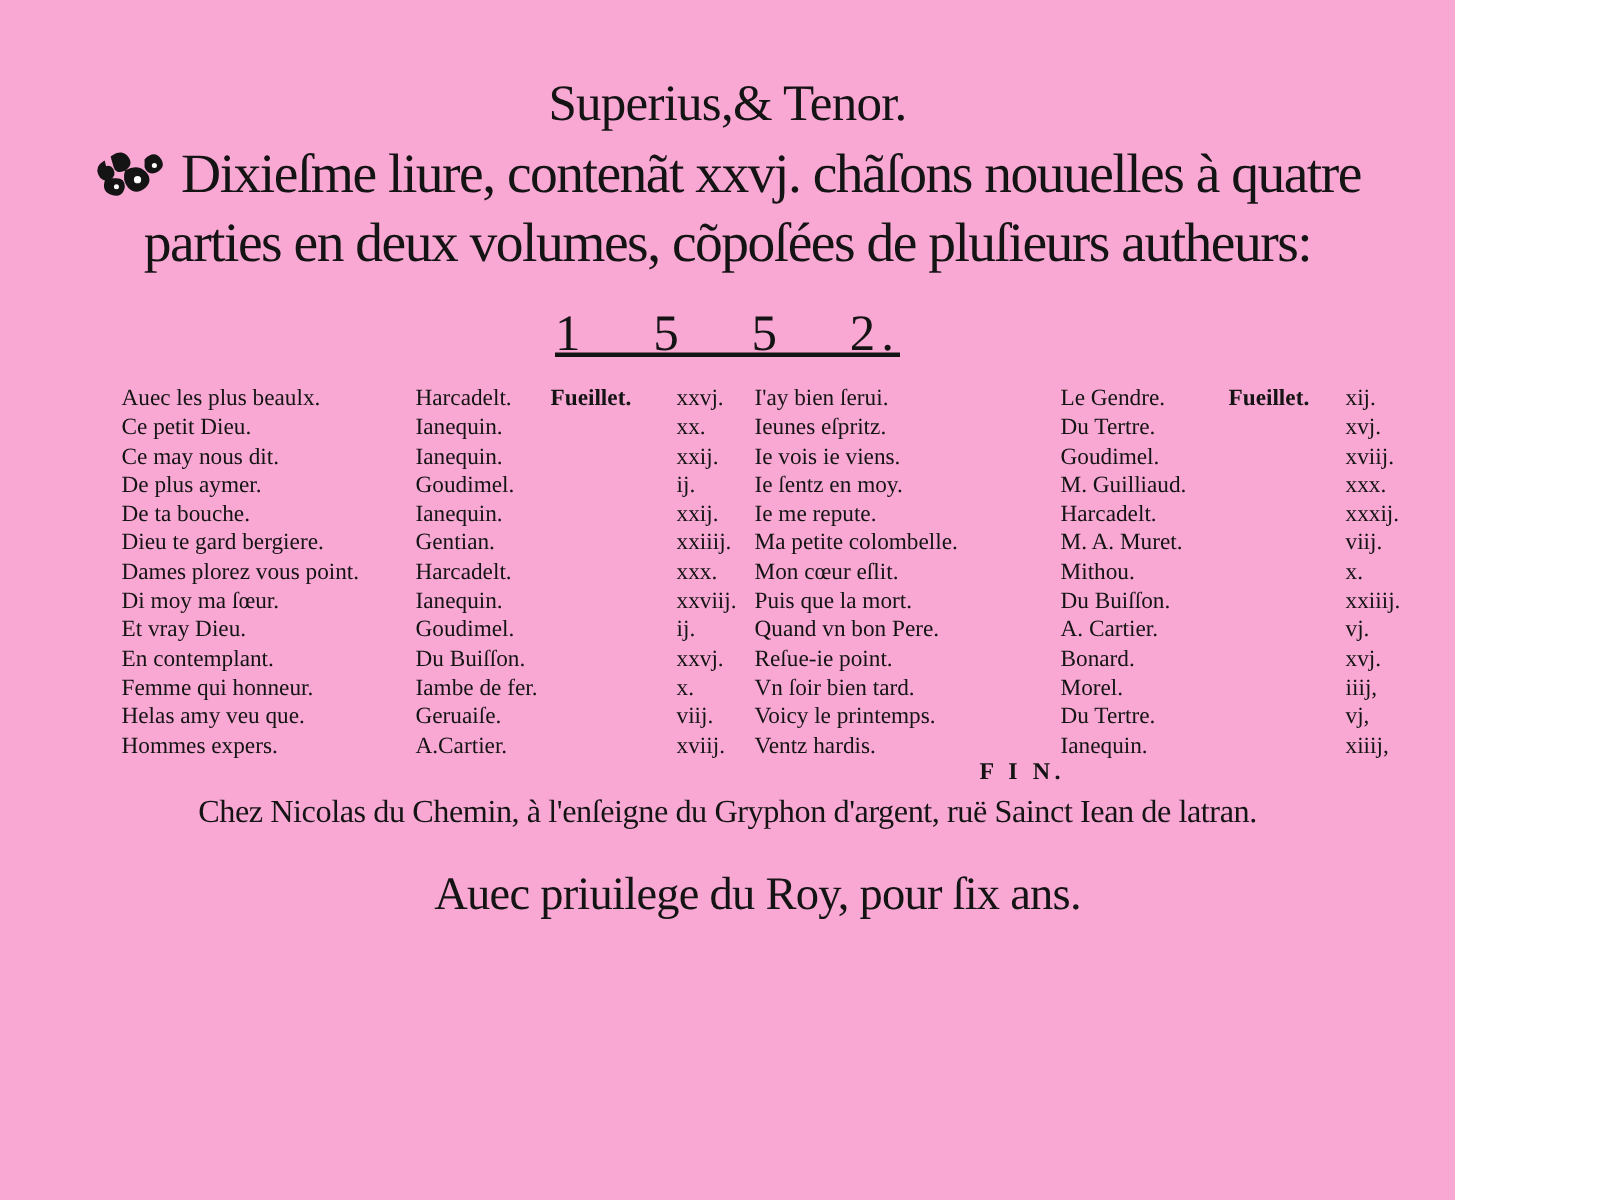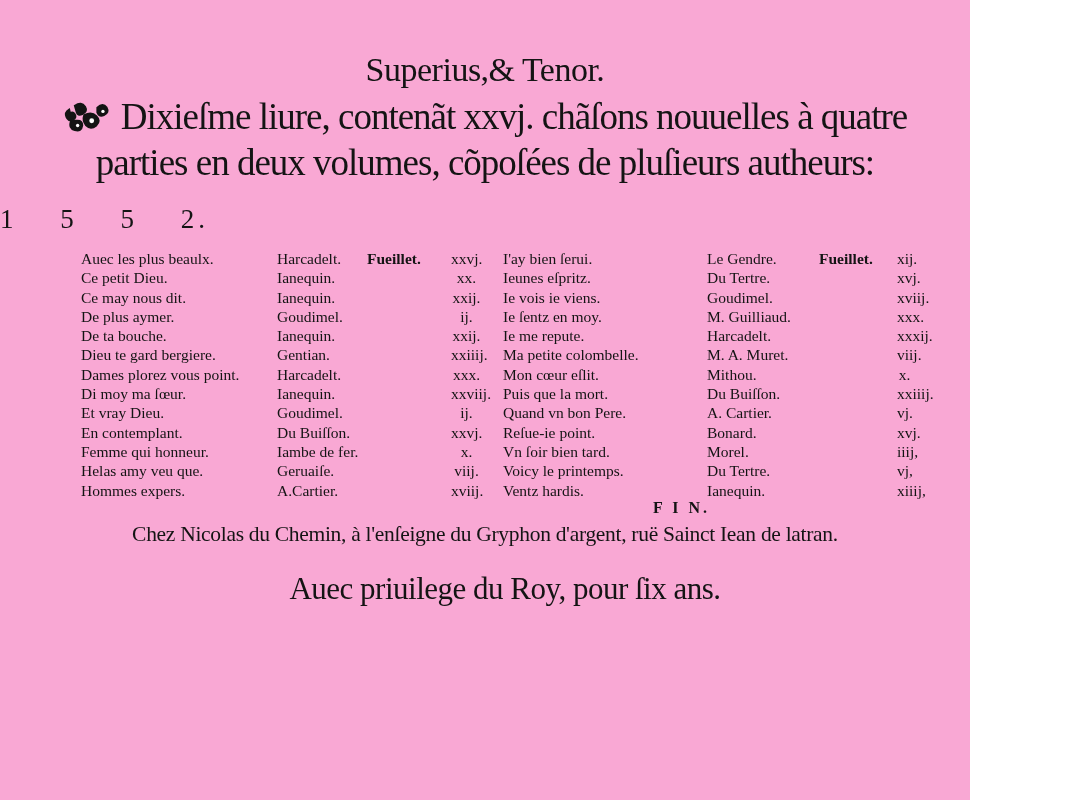--- a/index.html
+++ b/index.html
@@ -31,40 +31,42 @@
     white-space: nowrap;
   }
   .ornament {
     display: inline-block;
     width: 48px; height: 30px;
     vertical-align: -3px;
     margin-right: 10px;
   }
   .year {
     margin-top: 18px;
-    font-size: 27px;
+    text-align: center;
+    font-size: 34px;
     word-spacing: 32px;
     letter-spacing: 4px;
+    text-decoration: underline;
   }
   .toc {
     display: flex;
     justify-content: space-between;
     padding: 0 58px 0 81px;
     margin-top: 14px;
     font-size: 15.5px;
   }
   .toc-col-left  { width: 401px; --c1: 196px; --c2: 90px;  --c3: 84px; }
   .toc-col-right { width: 409px; --c1: 204px; --c2: 112px; --c3: 78px; }
   .toc-row {
     display: grid;
     grid-template-columns: var(--c1) var(--c2) var(--c3) 1fr;
     line-height: 19.3px;
     white-space: nowrap;
   }
-  .cell-page { text-align: center; }
+  .cell-page { text-align: left; }
   .bold { font-weight: bold; }
   .fin {
     text-align: center;
     padding-right: 52px;
     font-weight: bold;
     font-size: 16px;
     letter-spacing: 3px;
     line-height: 18px;
     margin-top: -1px;
   }

